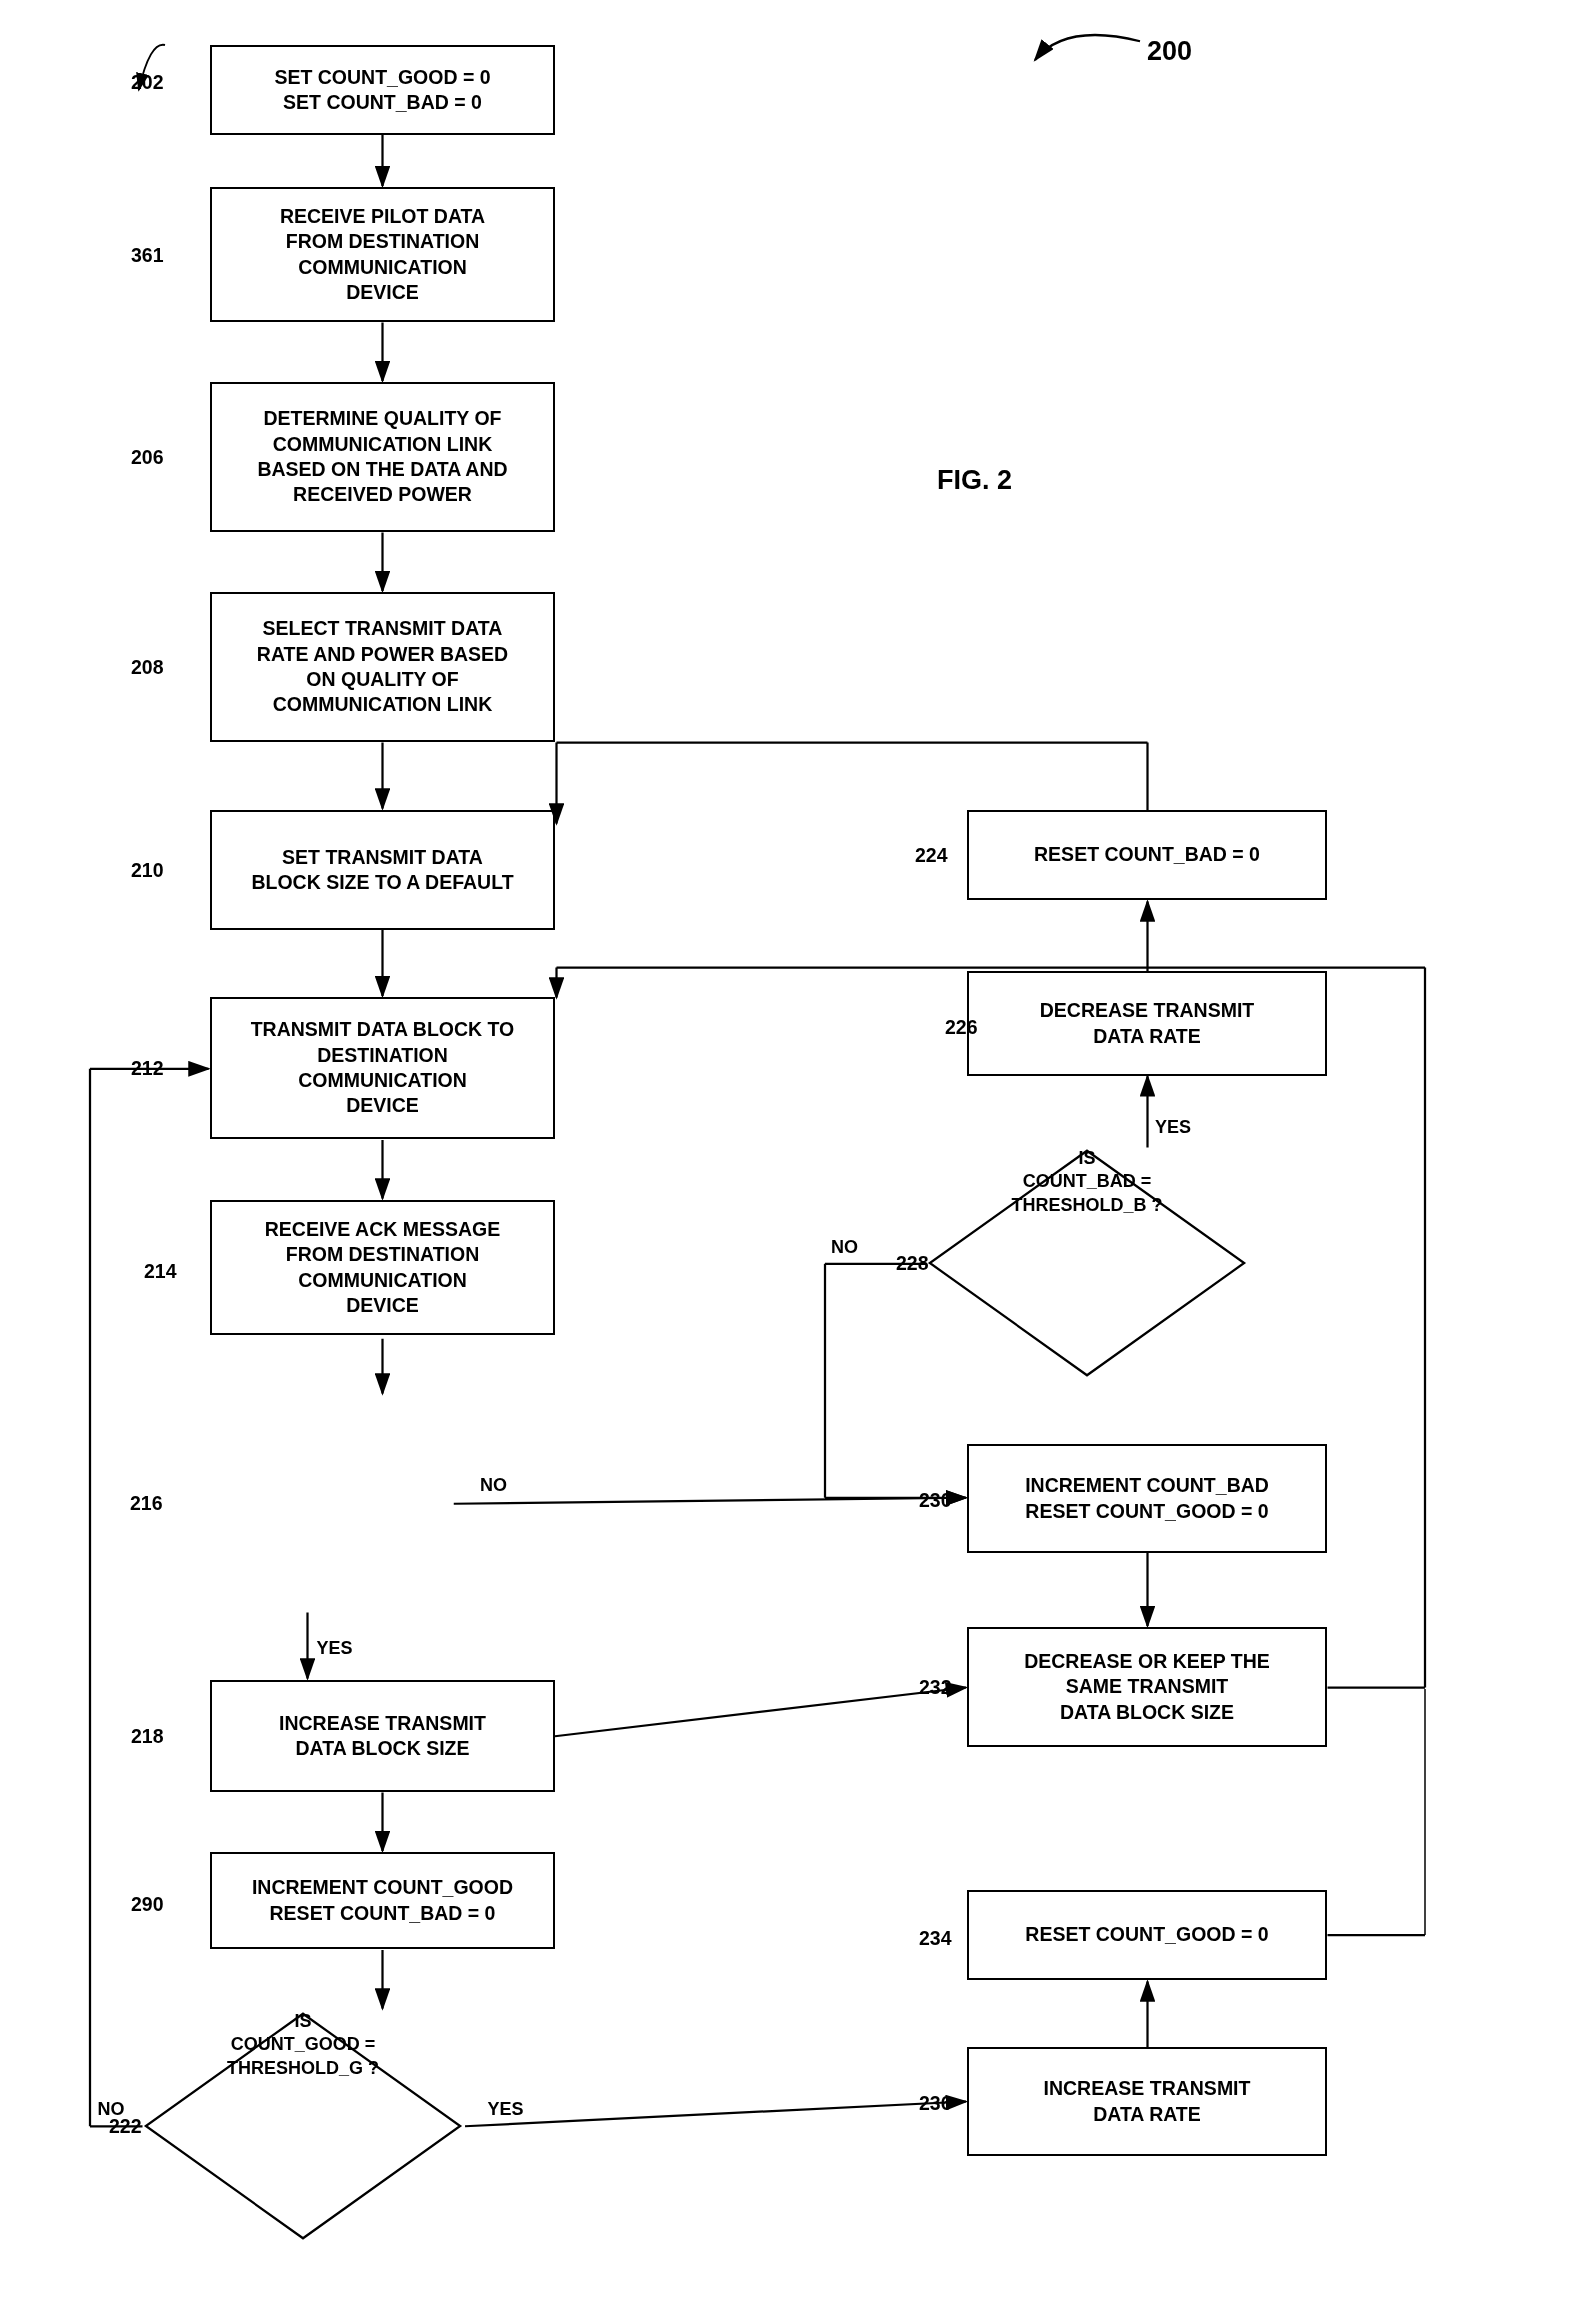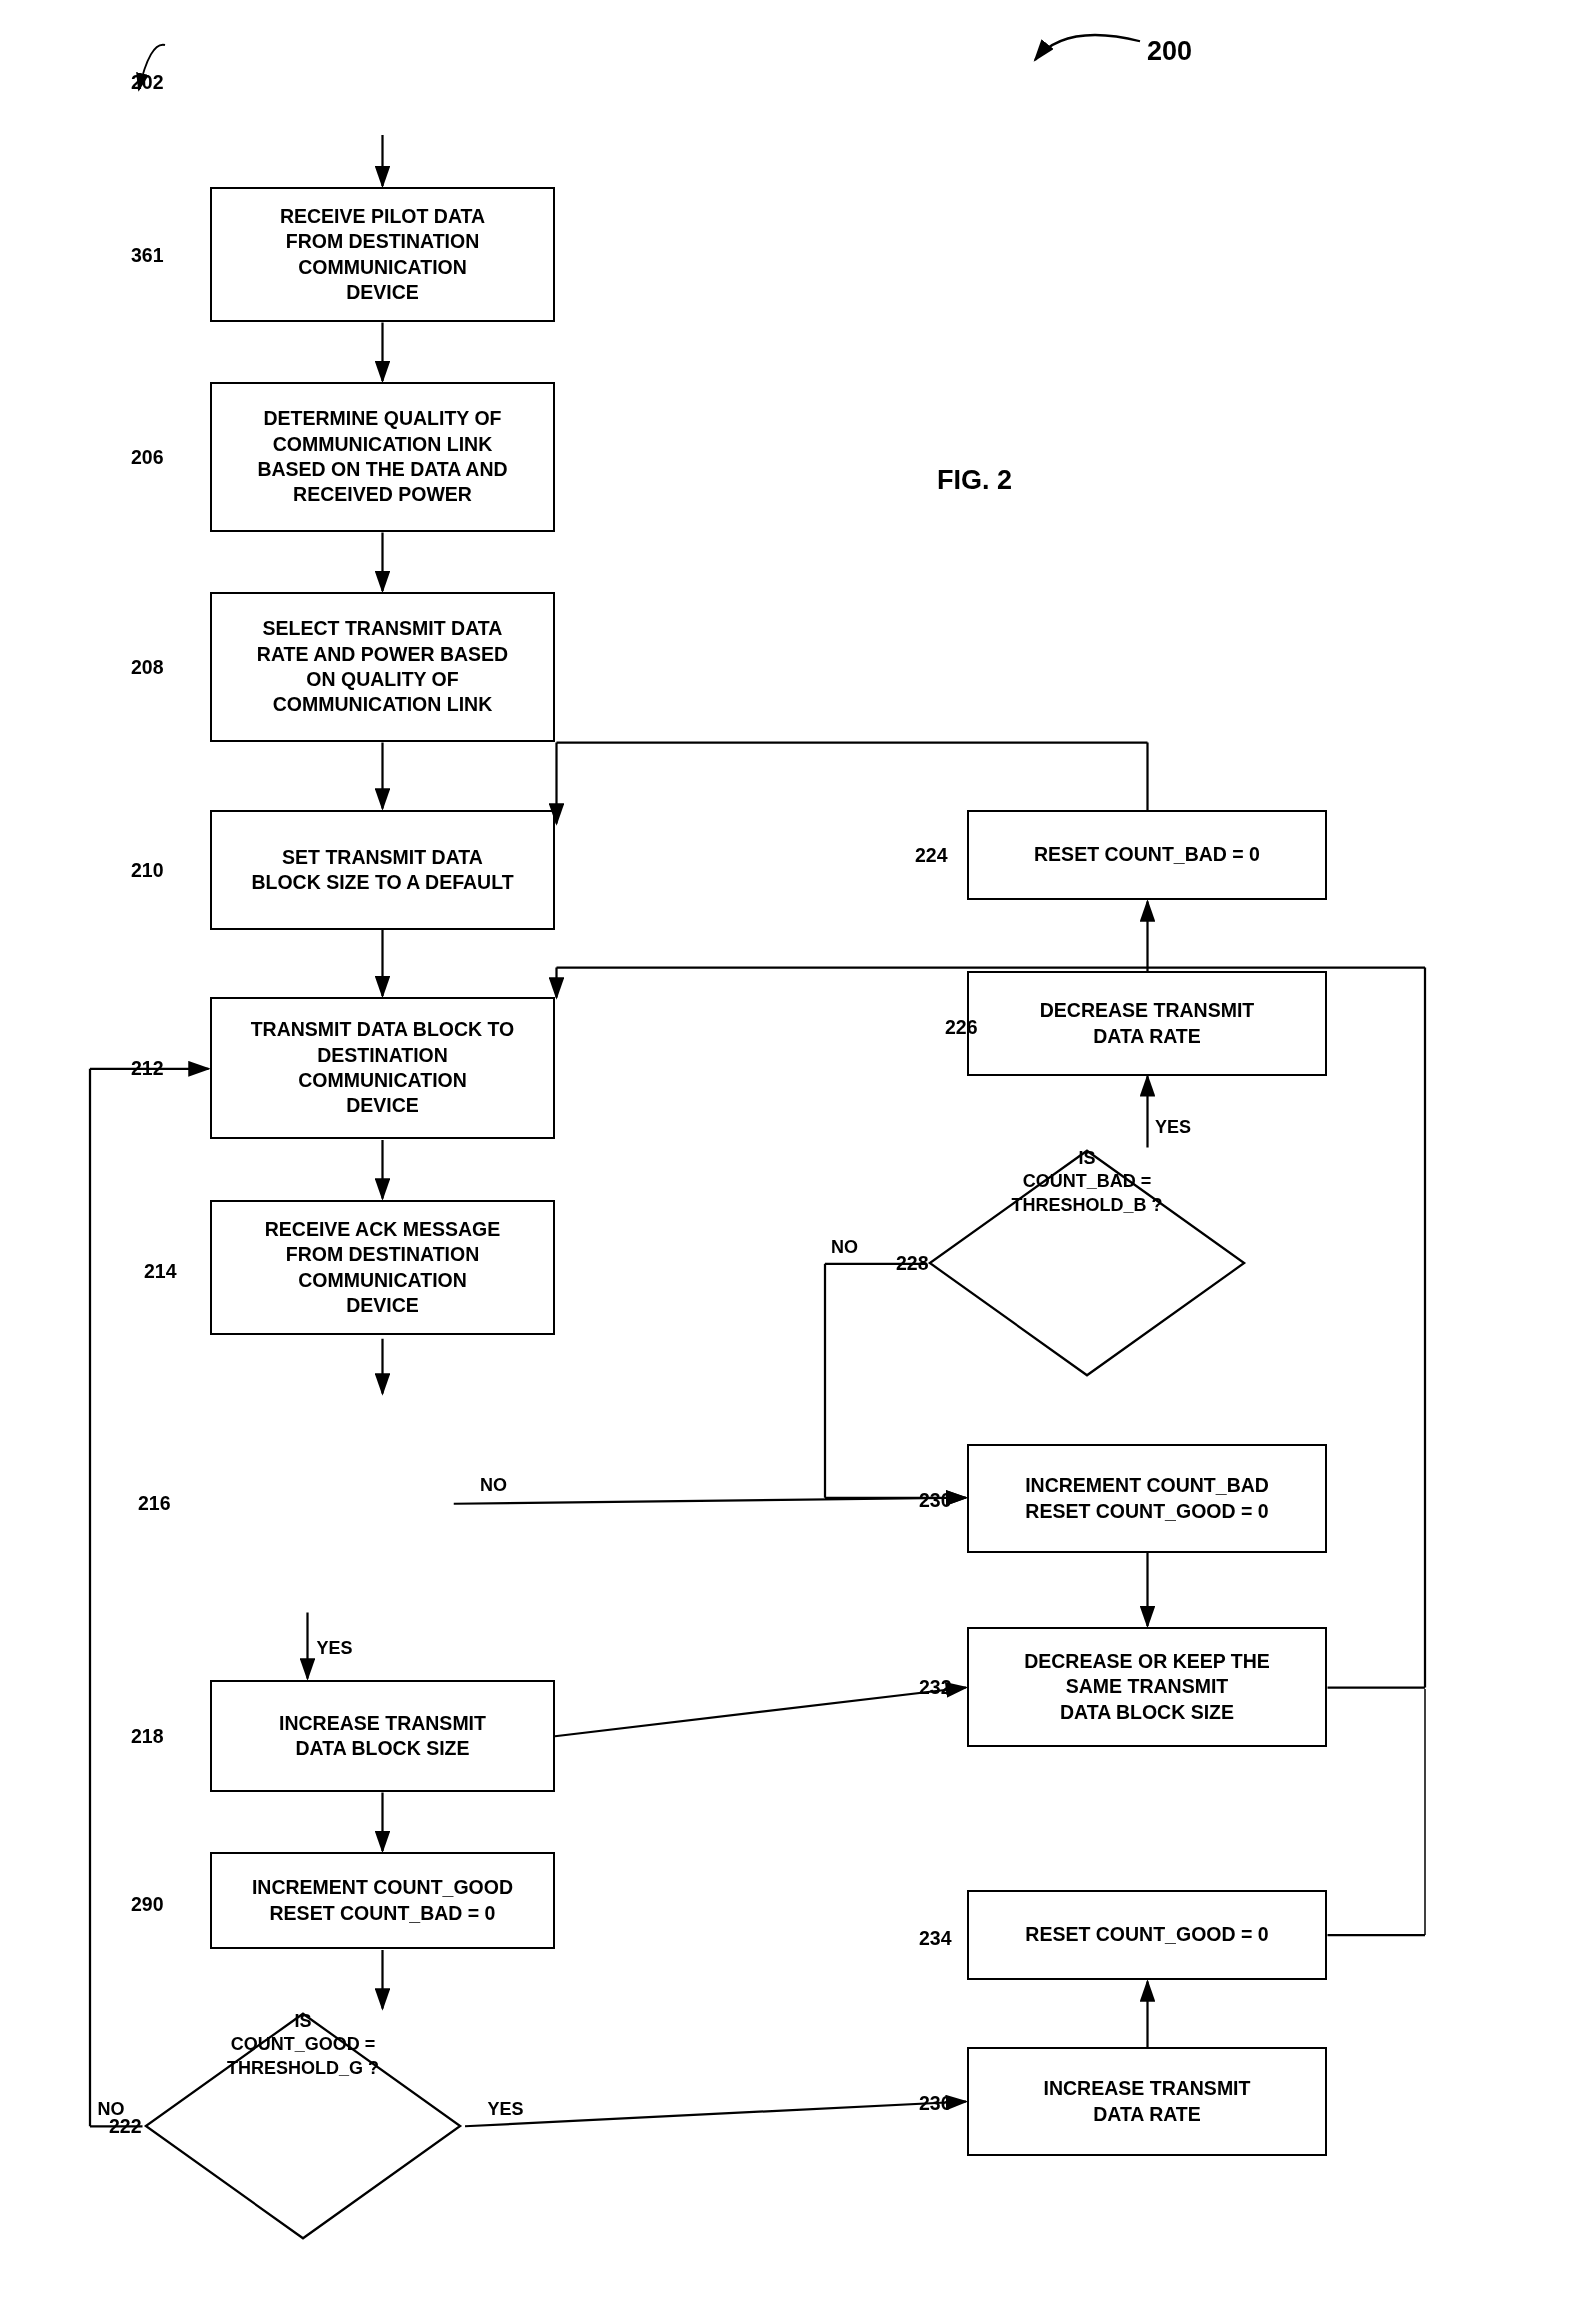--- a/index.html
+++ b/index.html
@@ -74,20 +74,24 @@
       width: 1596px;
       height: 2319px;
       pointer-events: none;
     }
   </style>
 </head>
 <body>
 
 <div class="diagram-container">
 
+  <div class="box" style="left:210px; top:45px; width:345px; height:90px;">
+    <span style="white-space:pre-line;">SET COUNT_GOOD = 0
+SET COUNT_BAD = 0</span>
+  </div>
   <div class="label" style="left:131px; top:71px;">202</div>
 
   <div class="box" style="left:210px; top:187px; width:345px; height:135px;">
     <span style="white-space:pre-line;">RECEIVE PILOT DATA
 FROM DESTINATION
 COMMUNICATION
 DEVICE</span>
   </div>
   <div class="label" style="left:131px; top:244px;">361</div>
 
@@ -122,21 +126,21 @@
   <div class="label" style="left:131px; top:1057px;">212</div>
 
   <div class="box" style="left:210px; top:1200px; width:345px; height:135px;">
     <span style="white-space:pre-line;">RECEIVE ACK MESSAGE
 FROM DESTINATION
 COMMUNICATION
 DEVICE</span>
   </div>
   <div class="label" style="left:144px; top:1260px;">214</div>
 
-  <div class="label" style="left:138px; top:1492px;">216</div>
+  <div class="label" style="left:130px; top:1492px;">216</div>
 
   <div class="box" style="left:210px; top:1680px; width:345px; height:112px;">
     <span style="white-space:pre-line;">INCREASE TRANSMIT
 DATA BLOCK SIZE</span>
   </div>
   <div class="label" style="left:131px; top:1725px;">218</div>
 
   <div class="box" style="left:210px; top:1852px; width:345px; height:97px;">
     <span style="white-space:pre-line;">INCREMENT COUNT_GOOD
 RESET COUNT_BAD = 0</span>

